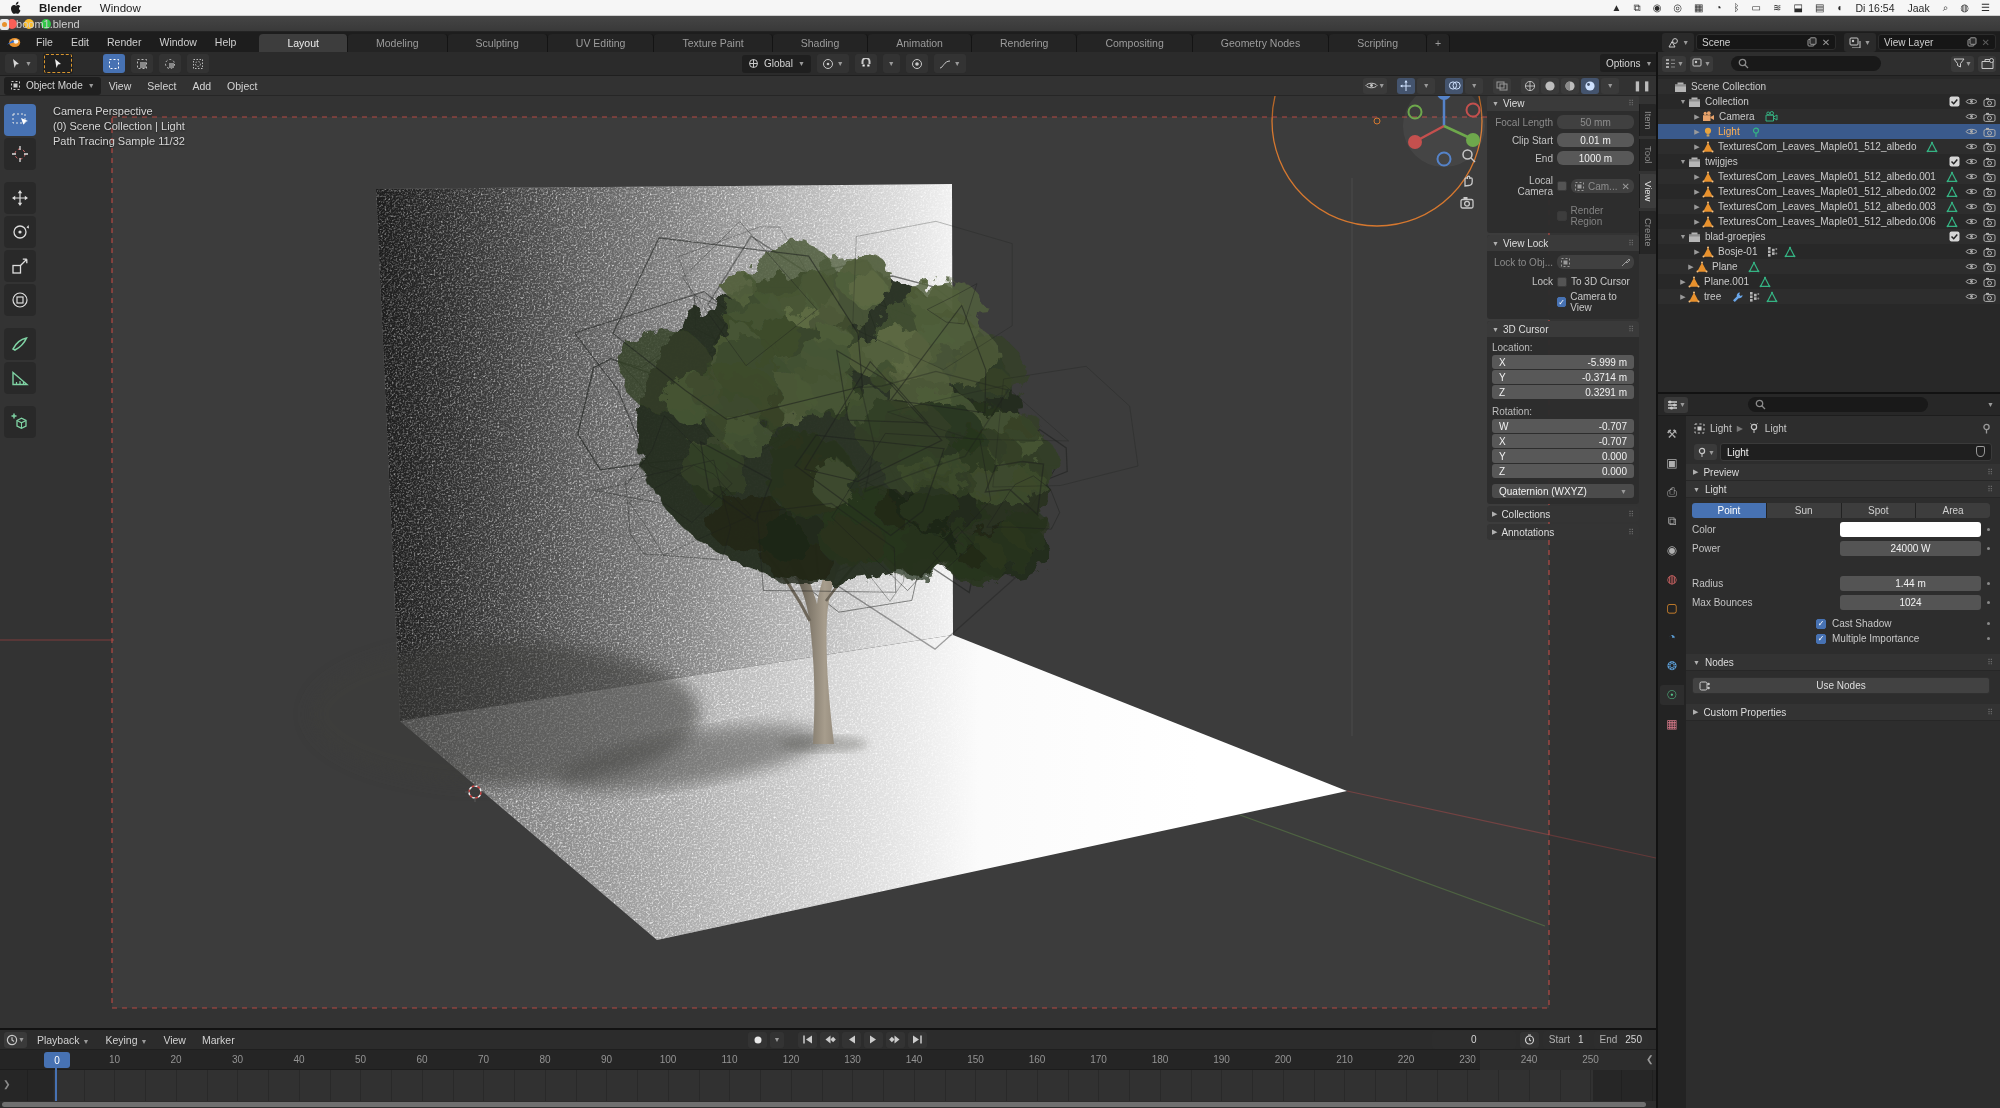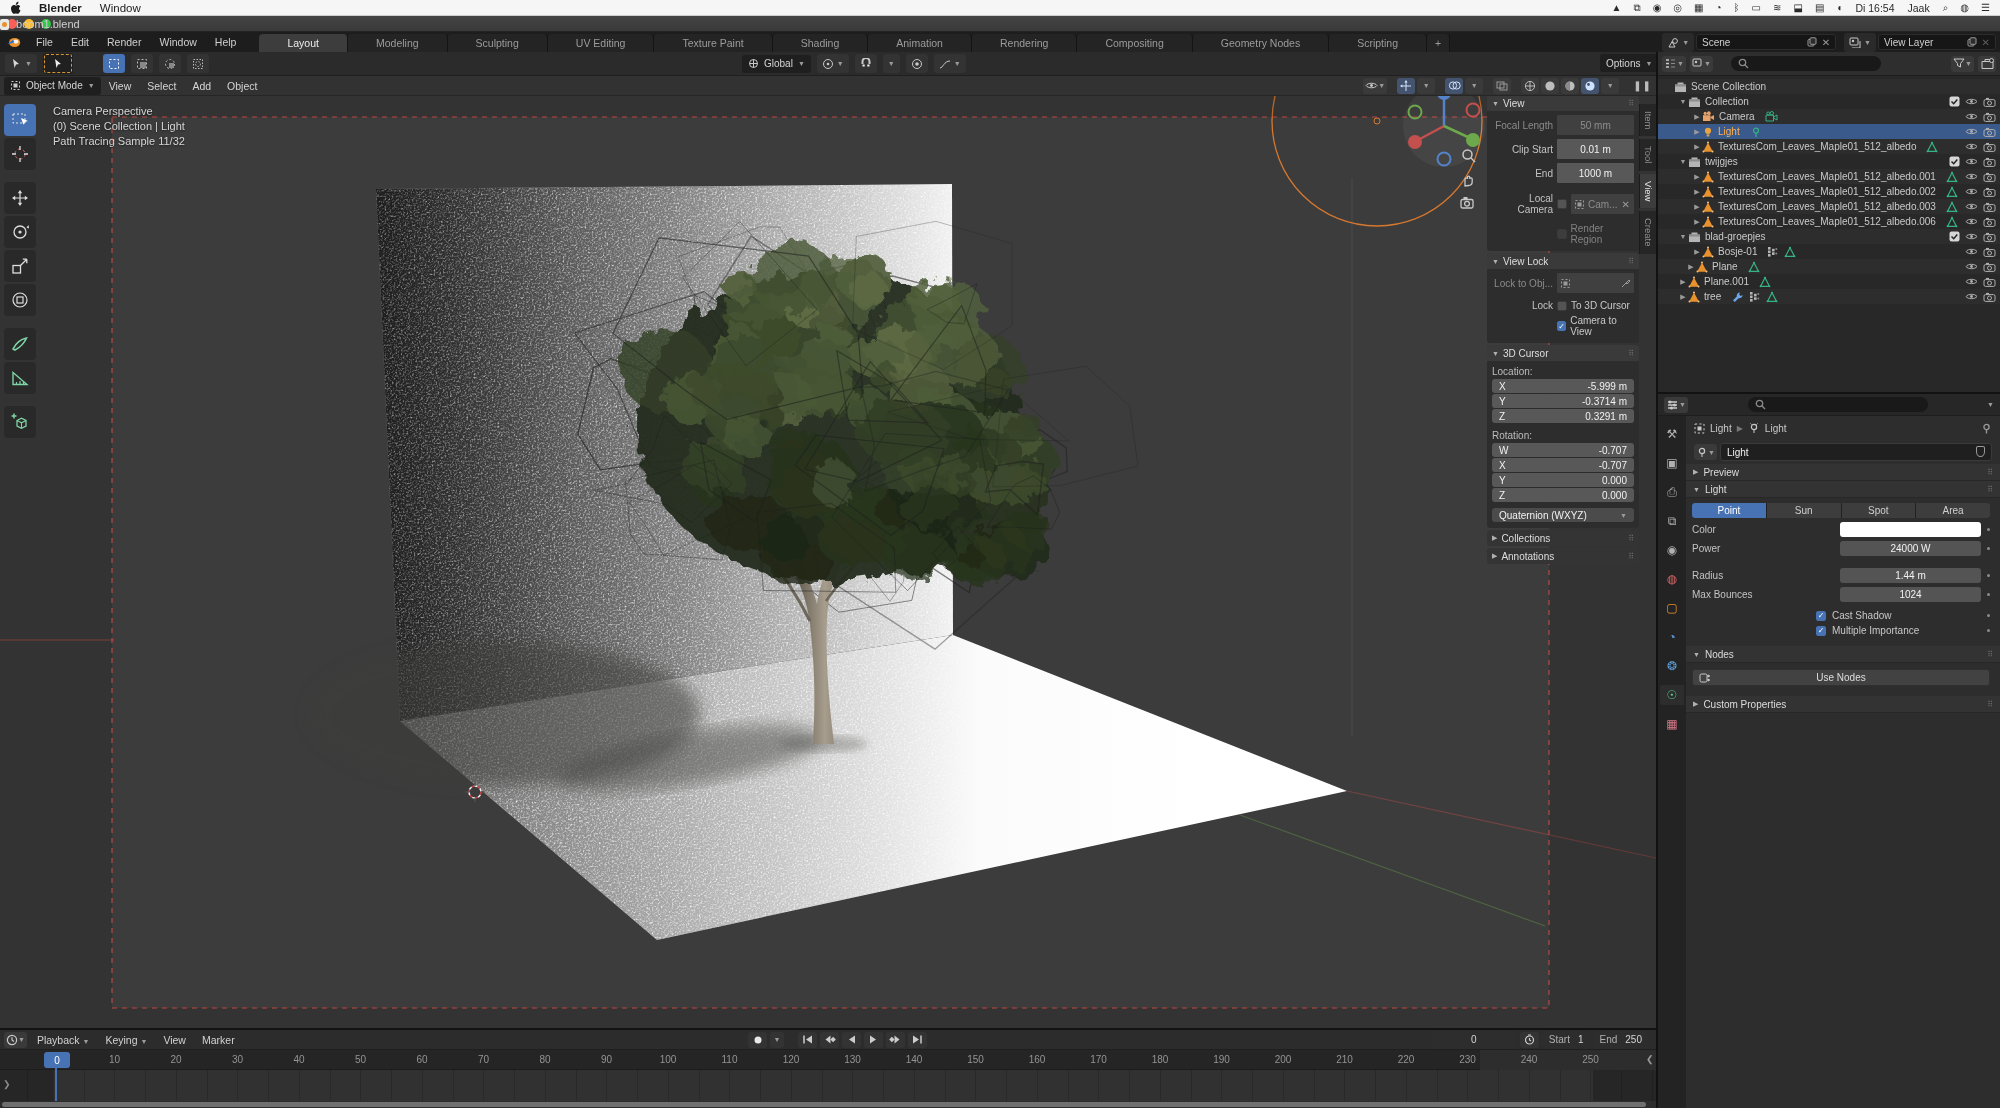--- a/index.html
+++ b/index.html
@@ -40,21 +40,21 @@
   .toolbtn.active{background:#4772b3}
   .toolgap{height:8px}
   
   #npanel{position:absolute;left:1487px;top:19px;width:152px;z-index:28;font-size:10px}
   .npan{background:rgba(45,45,45,.96);border-radius:3px;margin-bottom:2px;overflow:hidden}
   .nhead{height:16px;background:#3a3a3a;display:flex;align-items:center;padding:0 5px;color:#dedede;gap:4px}
   .nhead .dots{margin-left:auto;color:#6e6e6e;font-size:8px}
   .tri{font-size:7px;color:#b0b0b0}
   .npair{display:flex;align-items:center;margin:4px 5px 0 4px;gap:4px}
   .nlabel{flex:0 0 62px;text-align:right;color:#c3c3c3}
-  .nfield{flex:1;height:20px;background:#585858;border-radius:1px;color:#f1f1f1;display:flex;align-items:center;justify-content:center}
+  .nfield{flex:1;height:14px;background:#585858;border-radius:6px;color:#f1f1f1;display:flex;align-items:center;justify-content:center}
   .nfield.dis{background:#404040;color:#8d8d8d}
   .nslider{margin:1px 5px 0 5px;height:14px;background:#585858;border-radius:3px;color:#f1f1f1;display:flex;align-items:center;padding:0 7px}
   .nslider span:last-child{margin-left:auto}
   .cb{width:10px;height:10px;border-radius:2px;background:#545454;border:1px solid #3a3a3a;display:inline-flex;align-items:center;justify-content:center;font-size:8px;color:#fff}
   .cb.on{background:#4772b3;border-color:#4772b3}
   #ntabs{position:absolute;left:1639px;top:28px;width:18px;z-index:28;display:flex;flex-direction:column;gap:3px}
   .vtab{writing-mode:vertical-rl;background:#262626;color:#8f8f8f;font-size:9.5px;border-radius:0 3px 3px 0;display:flex;align-items:center;justify-content:center;padding:7px 0;border-left:1px solid #1b1b1b}
   .vtab.active{background:#3d3d3d;color:#e2e2e2}
   
   #outliner{left:1658px;top:52px;width:342px;height:340px;background:#282828}
@@ -1477,21 +1477,21 @@
     <div class="prow">
         <span class="plabel">Color</span>
         <span class="pfield" style="background:#fff"></span>
         <span class="adot"></span>
       </div>
     <div class="prow">
         <span class="plabel">Power</span>
         <span class="pfield">24000 W</span>
         <span class="adot"></span>
       </div>
-    <div class="prow" style="margin-top:12px">
+    <div class="prow" style="margin-top:20px">
         <span class="plabel">Radius</span>
         <span class="pfield">1.44 m</span>
         <span class="adot"></span>
       </div>
     <div class="prow">
         <span class="plabel">Max Bounces</span>
         <span class="pfield">1024</span>
         <span class="adot"></span>
       </div>
     <div class="prow" style="margin-top:8px">

